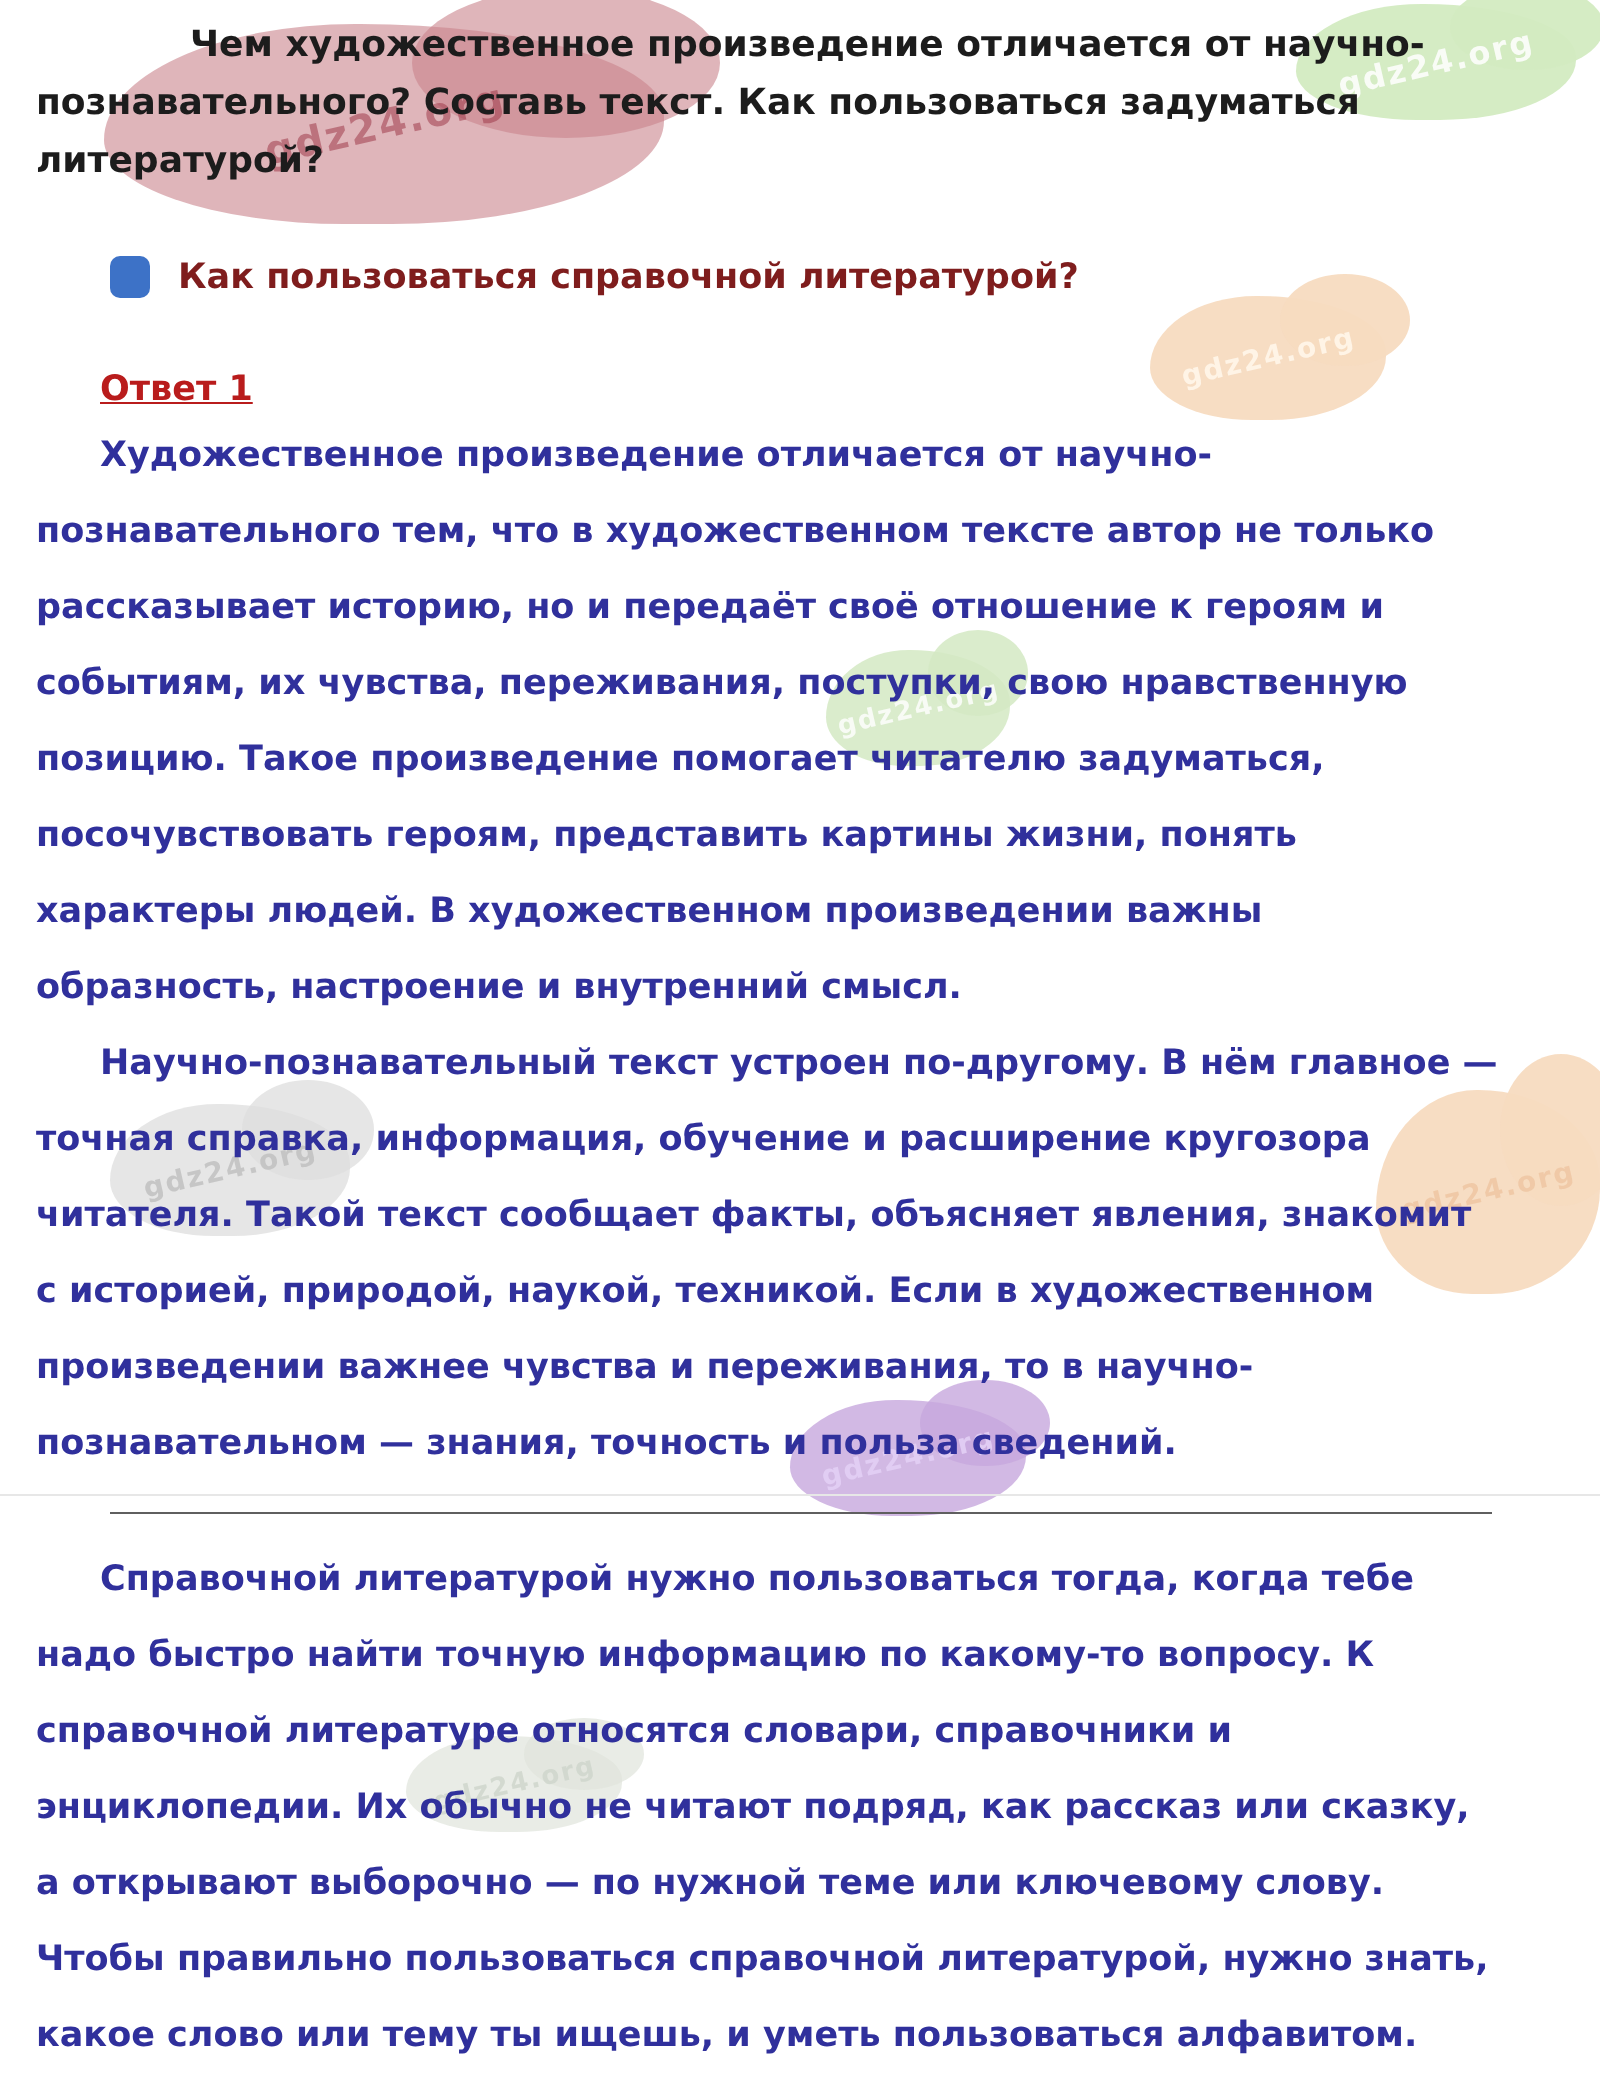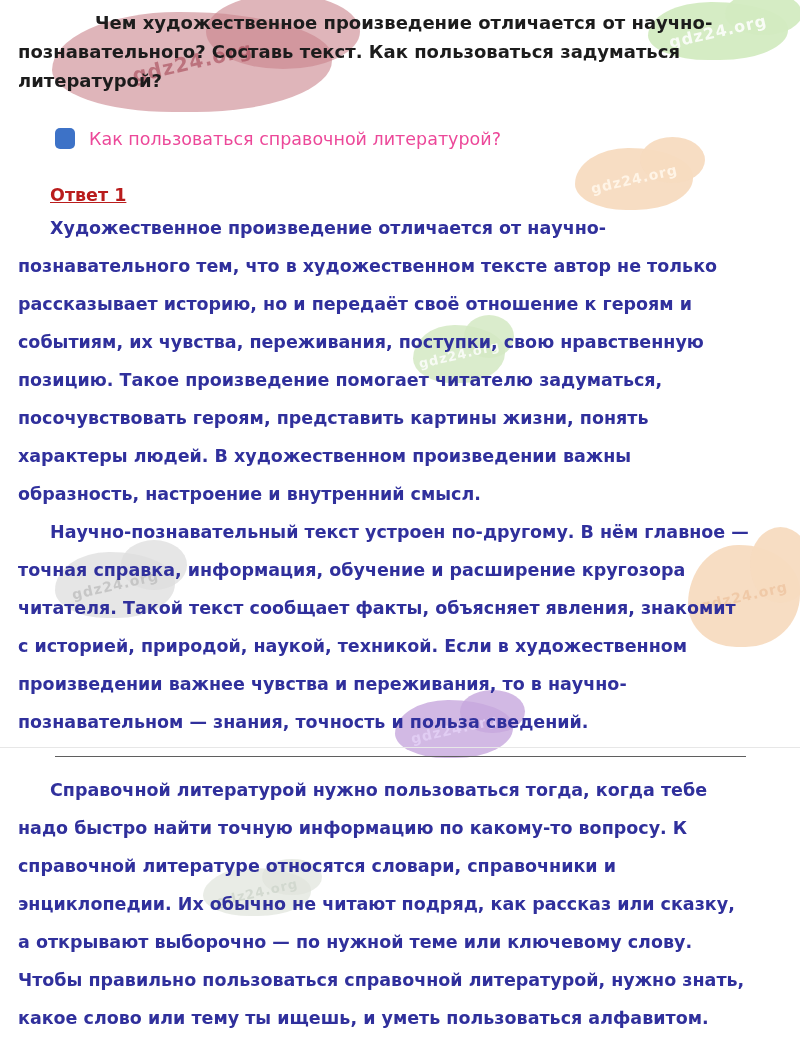--- a/index.html
+++ b/index.html
@@ -87,22 +87,22 @@
     margin-left: 37px;
   }
   .topic-bullet {
     width: 20px;
     height: 21px;
     border-radius: 5px;
     background: #3d72c7;
     flex: 0 0 auto;
   }
   .topic-label {
-    color: #ec4899;
-    font-weight: normal;
+    color: #7f1d1d;
+    font-weight: bold;
     font-size: 17.5px;
     margin-left: 14px;
   }
   .answer-label {
     display: inline-block;
     margin-top: 36px;
     margin-left: 32px;
     color: #b91c1c;
     font-weight: bold;
     font-size: 17.5px;

